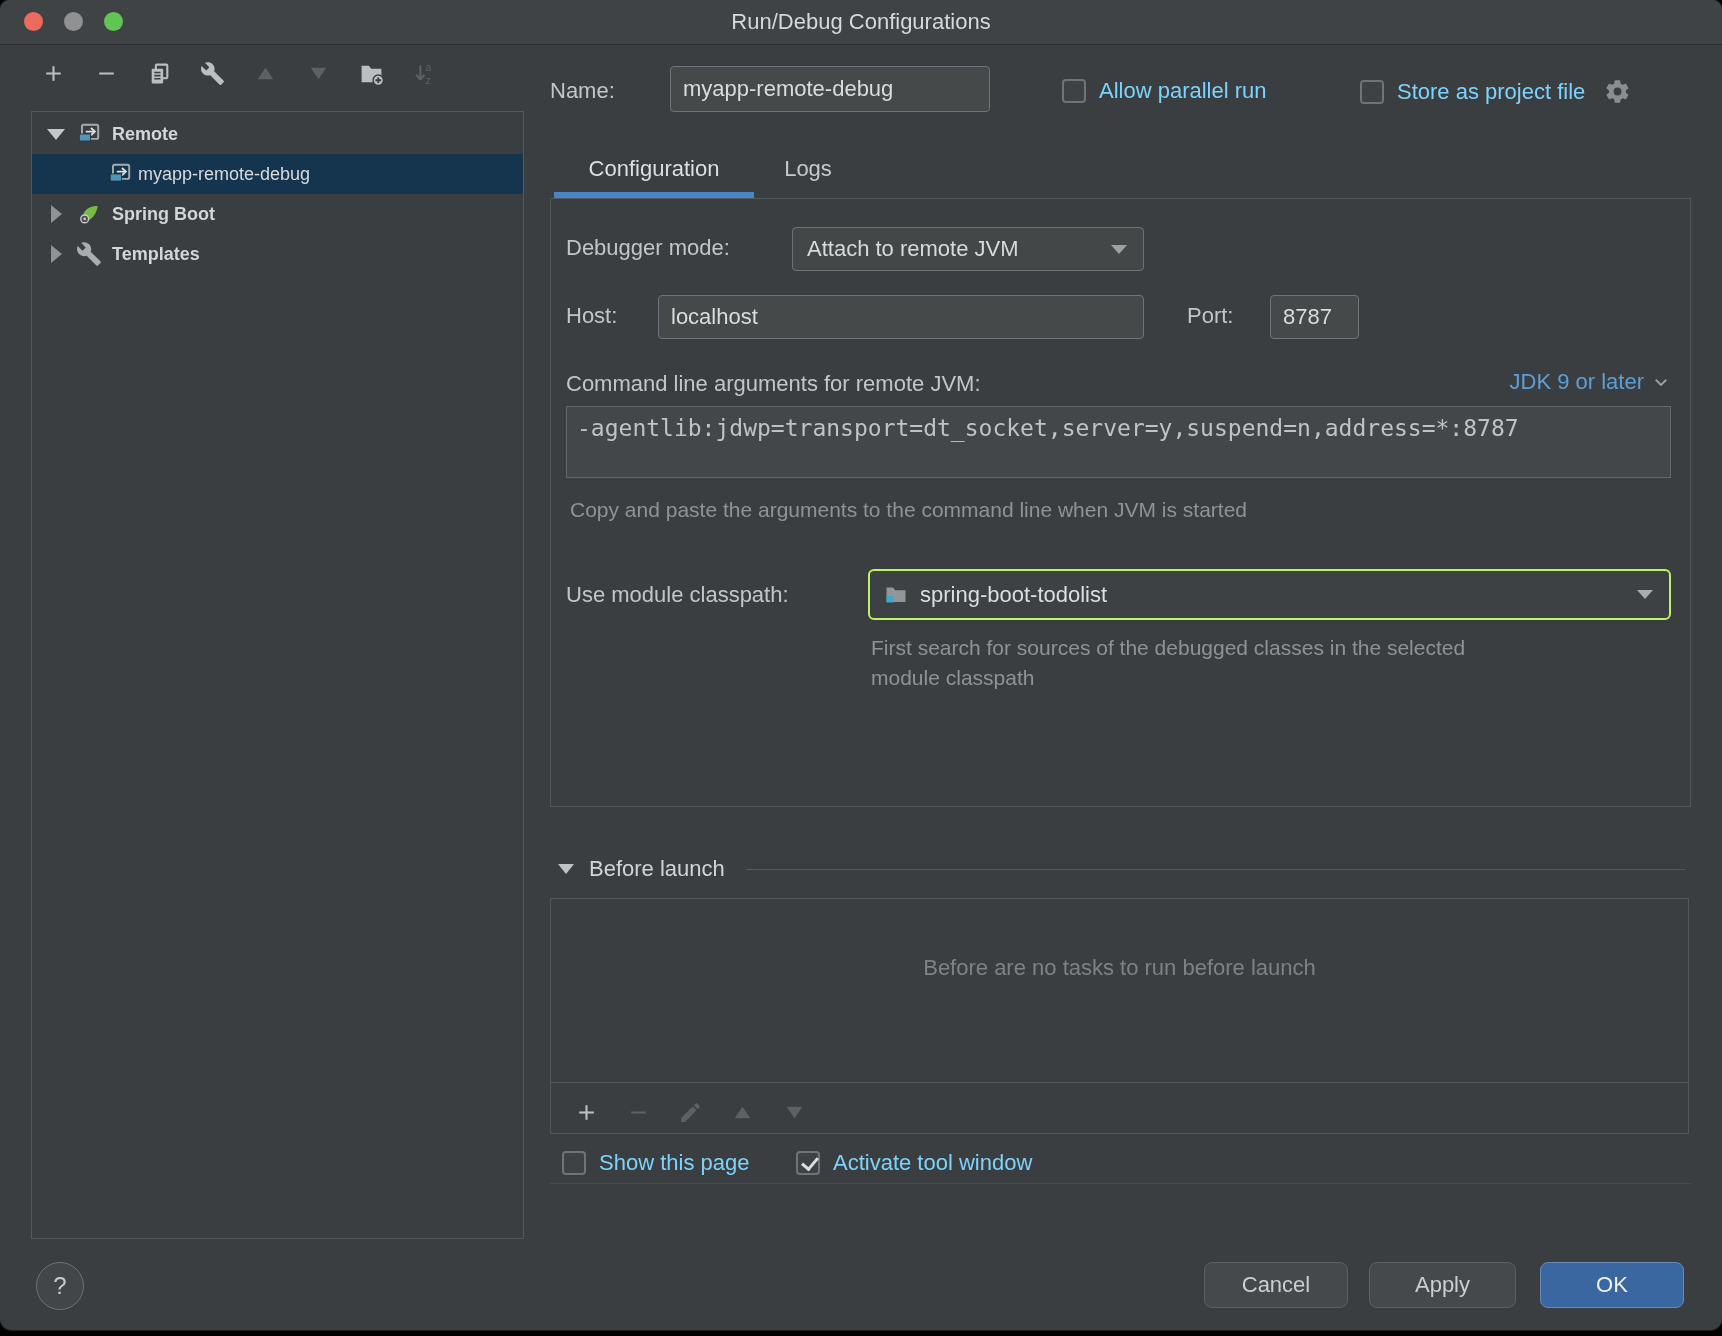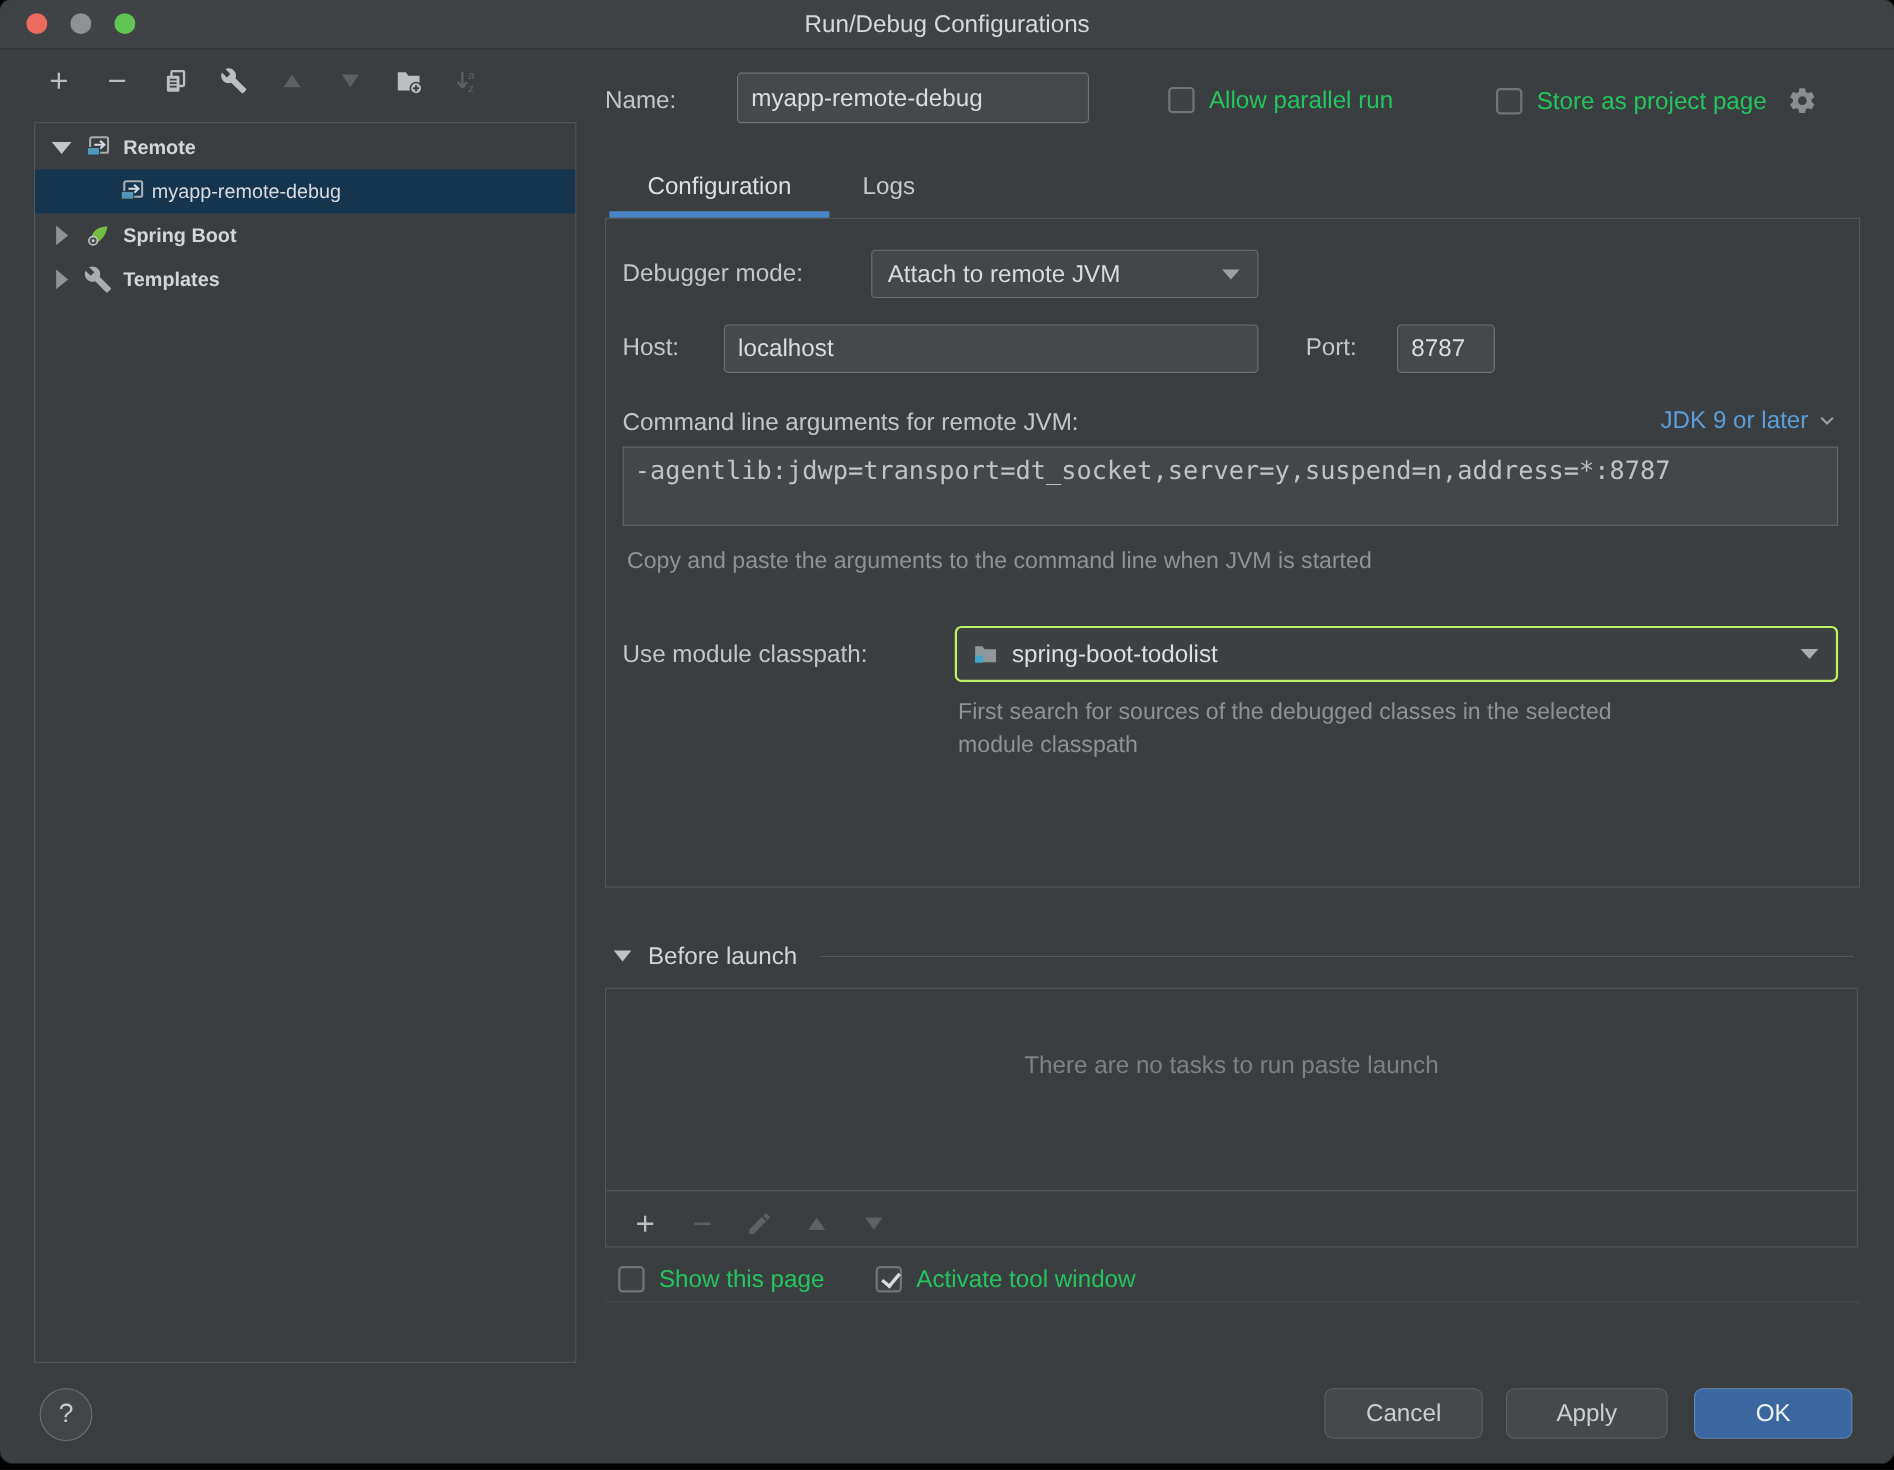--- a/index.html
+++ b/index.html
@@ -28,21 +28,21 @@
   .tree-row.child .tlabel{left:106px;font-weight:normal;color:#d8dadc;}
   .tree-row.selected{background:#15344e;}
   .tri-down{width:0;height:0;border-left:9px solid transparent;border-right:9px solid transparent;border-top:11px solid #c4c7c9;}
   .tri-right{width:0;height:0;border-top:9px solid transparent;border-bottom:9px solid transparent;border-left:11px solid #8f9395;}
   .ticon svg{width:26px;height:26px;display:block;}
   
   .lbl{color:#c3c6c8;font-size:22px;white-space:nowrap;}
   .field{background:#45494a;border:1px solid #70747a;border-radius:4px;color:#dadcde;font-size:22px;font-family:"Liberation Sans","DejaVu Sans",sans-serif;padding:0 12px;box-sizing:border-box;outline:none;}
   .checkbox{width:24px;height:24px;border:2px solid #6f7477;border-radius:4px;background:#3e4244;box-sizing:border-box;position:relative;flex:none;}
   .checkbox.checked::after{content:"";position:absolute;left:7px;top:1px;width:7px;height:13px;border-right:3px solid #dcdfe0;border-bottom:3px solid #dcdfe0;transform:rotate(40deg);}
-  .cbrow{position:absolute;display:flex;align-items:center;gap:13px;color:#22c55e;font-size:22px;}
+  .cbrow{position:absolute;display:flex;align-items:center;gap:13px;color:#7dd3fc;font-size:22px;}
   .dd-arrow{width:0;height:0;border-left:8px solid transparent;border-right:8px solid transparent;border-top:9px solid #9da1a3;}
   
   .name-label{position:absolute;left:550px;top:78px;}
   .name-input{position:absolute;left:670px;top:66px;width:320px;height:46px;}
   .cb-parallel{left:1062px;top:78px;}
   .cb-store{left:1360px;top:78px;}
   .gear-wrap{display:flex;align-items:flex-end;color:#8a8e90;margin-left:6px;}
   .gear-wrap svg{width:27px;height:27px;}
   
   .tabs{position:absolute;left:554px;top:146px;display:flex;gap:12px;}
@@ -207,21 +207,21 @@
 
   <div class="lbl name-label">Name:</div>
   <input class="field name-input" readonly="" value="myapp-remote-debug" style="">
 
   <div class="cbrow cb-parallel">
     <span class="checkbox"></span>
     <span>Allow parallel run</span>
   </div>
   <div class="cbrow cb-store">
     <span class="checkbox"></span>
-    <span>Store as project page</span>
+    <span>Store as project file</span>
     <span class="gear-wrap">
       <svg viewBox="0 0 24 24">
           <path fill="currentColor" d="M19.4 13c.04-.32.06-.66.06-1s-.02-.68-.07-1l2.1-1.65a.5.5 0 0 0 .12-.64l-2-3.46a.5.5 0 0 0-.6-.22l-2.49 1a7.3 7.3 0 0 0-1.73-1l-.38-2.65A.49.49 0 0 0 13.93 2h-4a.49.49 0 0 0-.48.42l-.38 2.65c-.63.26-1.2.6-1.73 1l-2.49-1a.5.5 0 0 0-.6.22l-2 3.46a.5.5 0 0 0 .12.64L4.47 11c-.05.32-.07.66-.07 1s.02.68.07 1l-2.1 1.65a.5.5 0 0 0-.12.64l2 3.46c.12.22.38.3.6.22l2.49-1c.53.4 1.1.74 1.73 1l.38 2.65c.04.24.24.42.48.42h4c.24 0 .44-.18.48-.42l.38-2.65a7.3 7.3 0 0 0 1.73-1l2.49 1c.22.08.48 0 .6-.22l2-3.46a.5.5 0 0 0-.12-.64L19.4 13zM12 15.5a3.5 3.5 0 1 1 0-7 3.5 3.5 0 0 1 0 7z"></path>
         </svg>
     </span>
   </div>
 
   <div class="tabs">
     <div class="tab active">Configuration</div>
     <div class="tab logs">Logs</div>
@@ -263,21 +263,21 @@
     <div class="mod-hint l2">module classpath</div>
   </div>
 
   <div class="bl-header">
     <span class="tri-down"></span>
     <span class="bl-title">Before launch</span>
     <span class="bl-line"></span>
   </div>
 
   <div class="tasks-panel">
-    <div class="tasks-empty">There are no tasks to run paste launch</div>
+    <div class="tasks-empty">Before are no tasks to run before launch</div>
     <div class="tasks-sep"></div>
     <div class="tasks-toolbar">
       <div class="tbtn">
         <svg viewBox="0 0 24 24">
             <path fill="currentColor" d="M11 5h2v14h-2z"></path>
             <path fill="currentColor" d="M5 11h14v2H5z"></path>
           </svg>
       </div>
       <div class="tbtn disabled">
         <svg viewBox="0 0 24 24">

